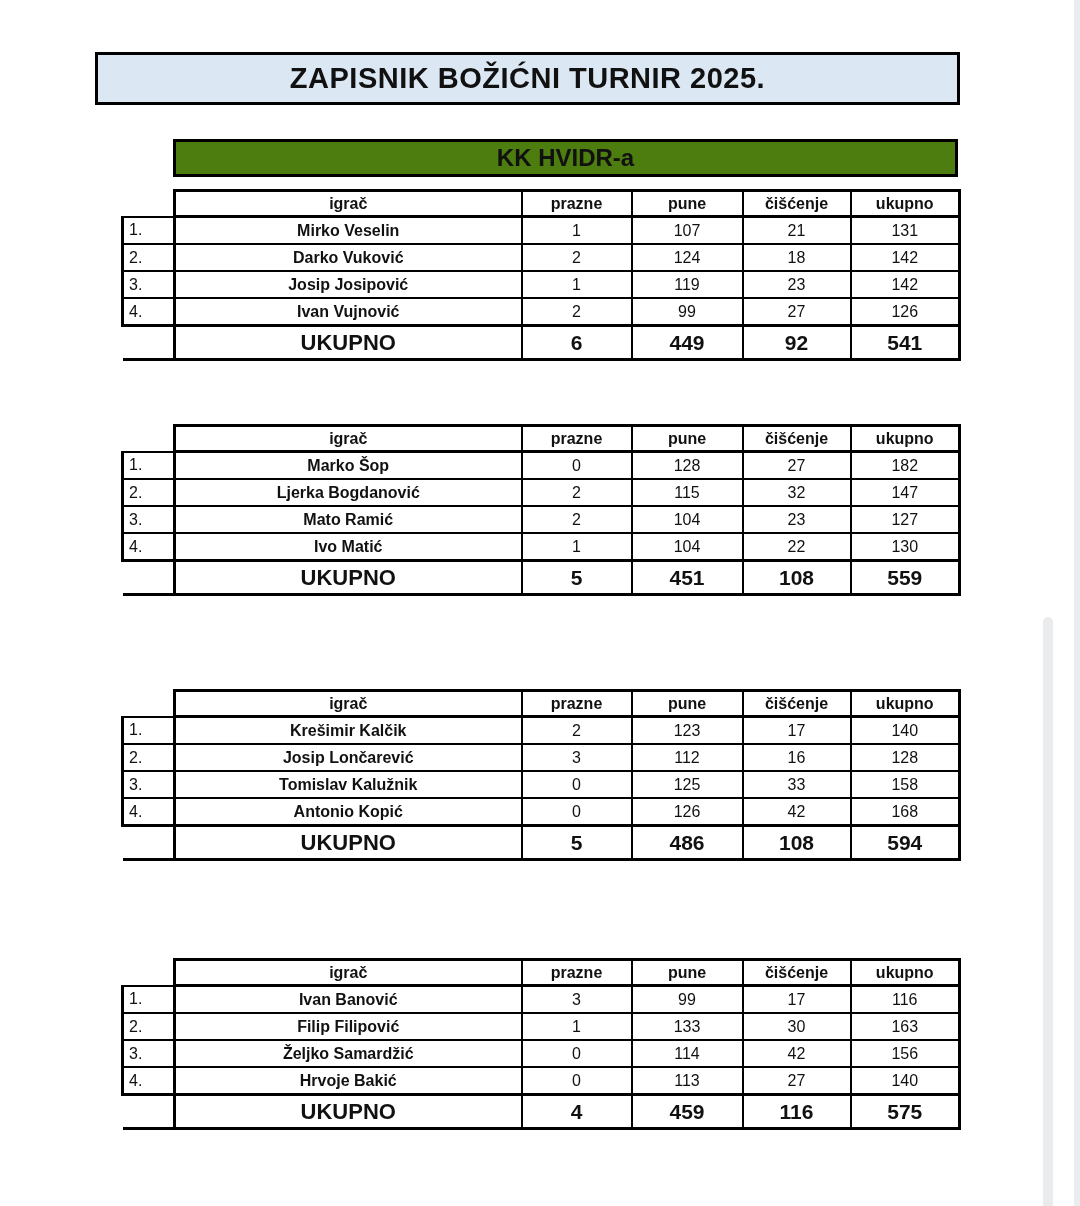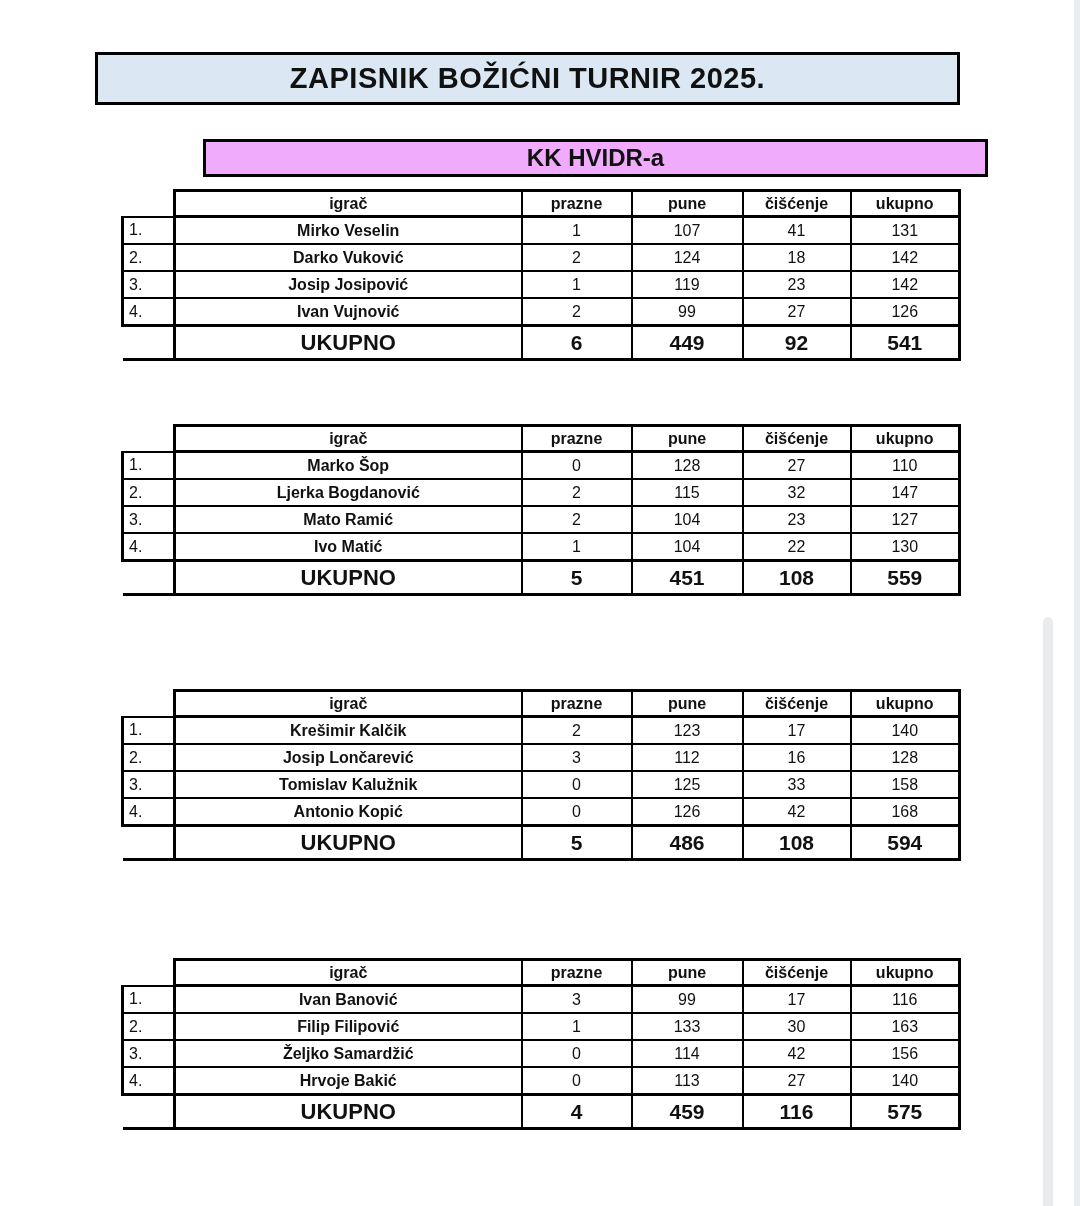--- a/index.html
+++ b/index.html
@@ -8,22 +8,22 @@
     font-family:"Liberation Sans", sans-serif; color:#111; overflow:hidden;
   }
   .title-bar {
     position:absolute; left:95px; top:52px; width:865px; height:53px;
     box-sizing:border-box; border:3px solid #000;
     display:flex; align-items:center; justify-content:center;
     font-weight:bold; font-size:29px; letter-spacing:0.5px;
   }
   .team { position:absolute; left:121px; width:837px; }
   .team-title {
-    margin-left:82px; width:785px; height:38px; box-sizing:border-box;
-    border:3px solid #000; background:#f0abfc;
+    margin-left:52px; width:785px; height:38px; box-sizing:border-box;
+    border:3px solid #000; background:#4d7c0f;
     display:flex; align-items:center; justify-content:center;
     font-weight:bold; font-size:24px;
   }
   table.score-table {
     border-collapse:collapse; table-layout:fixed;
     width:837px; margin-top:12px;
   }
   col.c-num  { width:52px; }
   col.c-name { width:347px; }
   col.c-v1   { width:110px; }
@@ -91,21 +91,21 @@
         <th>prazne</th>
         <th>pune</th>
         <th>čišćenje</th>
         <th class="last">ukupno</th>
       </tr>
       <tr class="drow">
         <td class="num">1.</td>
         <td class="name">Mirko Veselin</td>
         <td>1</td>
         <td>107</td>
-        <td>41</td>
+        <td>21</td>
         <td class="last">131</td>
       </tr>
       <tr class="drow">
         <td class="num">2.</td>
         <td class="name">Darko Vuković</td>
         <td>2</td>
         <td>124</td>
         <td>18</td>
         <td class="last">142</td>
       </tr>
@@ -155,21 +155,21 @@
         <th>pune</th>
         <th>čišćenje</th>
         <th class="last">ukupno</th>
       </tr>
       <tr class="drow">
         <td class="num">1.</td>
         <td class="name">Marko Šop</td>
         <td>0</td>
         <td>128</td>
         <td>27</td>
-        <td class="last">110</td>
+        <td class="last">182</td>
       </tr>
       <tr class="drow">
         <td class="num">2.</td>
         <td class="name">Ljerka Bogdanović</td>
         <td>2</td>
         <td>115</td>
         <td>32</td>
         <td class="last">147</td>
       </tr>
       <tr class="drow">

